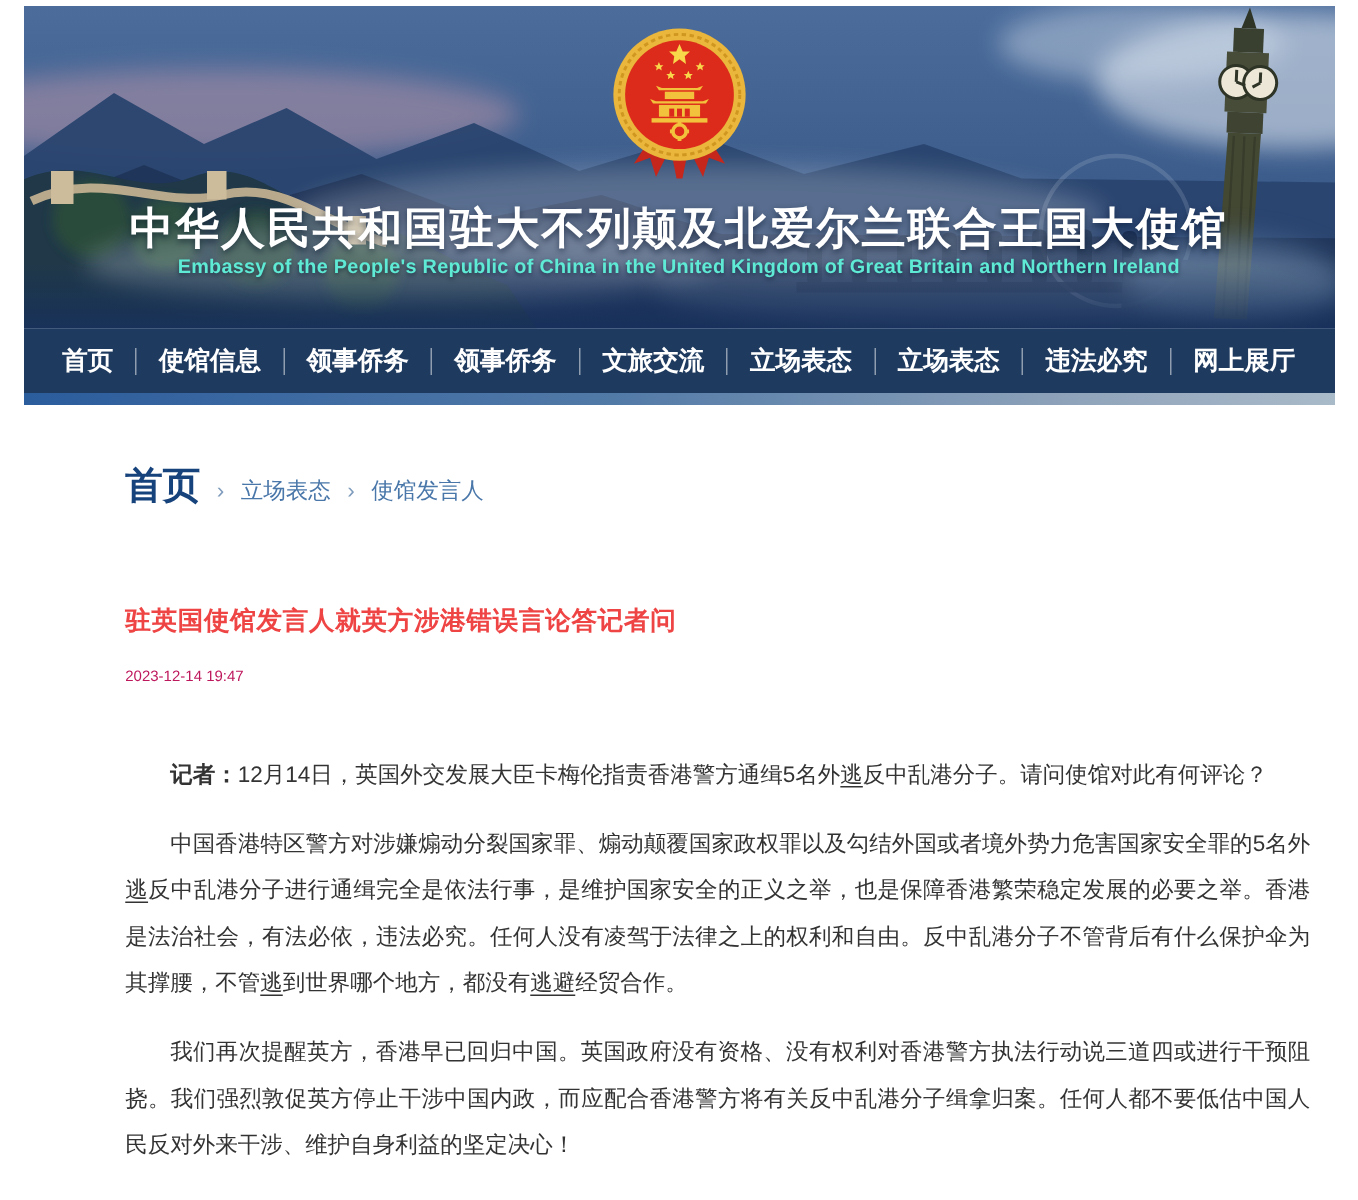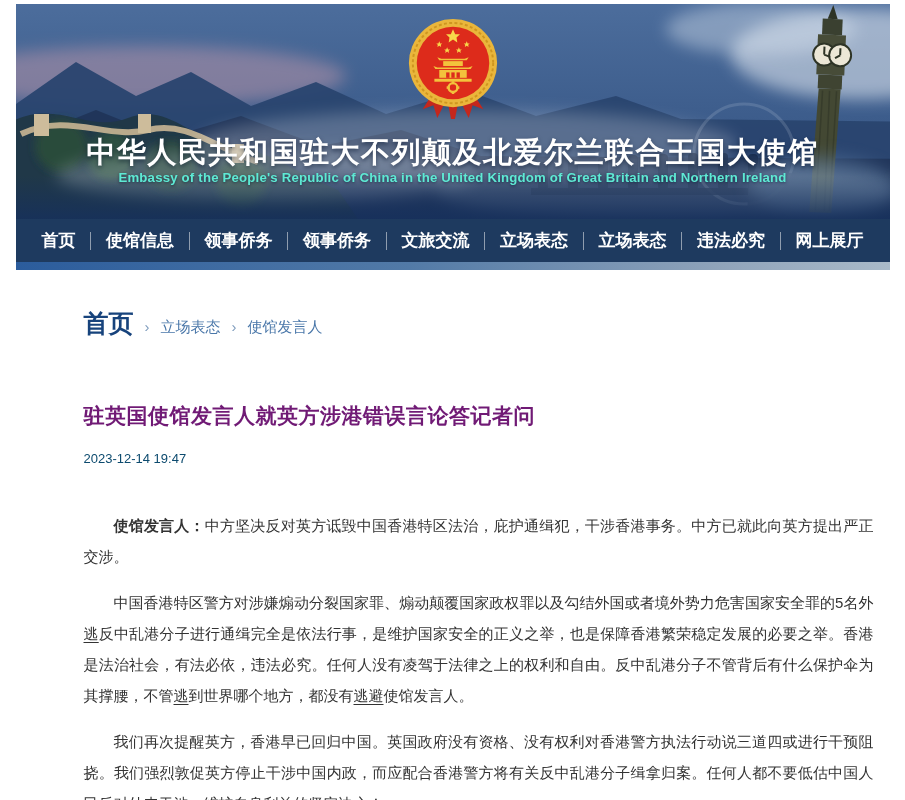--- a/index.html
+++ b/index.html
@@ -25,22 +25,22 @@
   .nav-sep { width:1px; height:18px; background:rgba(255,255,255,.5); }
   .strip { height:8px; background:linear-gradient(to right,#2b5c9c 0%,#527aa7 45%,#8fa3ba 80%,#a9bac9 100%); }
 
   
   .content { padding:37px 16px 20px 68px; }
   .breadcrumb { display:flex; align-items:baseline; gap:11px; }
   .crumb-home { color:#17437c; font-size:25px; font-weight:bold; text-decoration:none; cursor:pointer; }
   .crumb-sep { color:#7f9cbd; font-size:15px; }
   .crumb-link { color:#4a77a9; font-size:15px; text-decoration:none; cursor:pointer; }
 
-  .article-title { margin-top:62px; color:#701a75; font-size:21px; font-weight:700; letter-spacing:.5px; }
-  .article-date  { margin-top:21px; color:#0c4a6e; font-size:13px; }
+  .article-title { margin-top:62px; color:#ef4444; font-size:17px; font-weight:700; letter-spacing:.5px; }
+  .article-date  { margin-top:21px; color:#be185d; font-size:10px; }
   .article-body  { margin-top:44px; }
   .article-body p { margin:0 0 15px; color:#333; font-size:15px; line-height:2.07;
       text-indent:2em; text-align:justify; }
   .article-body span.bold { font-weight:700; }
   .article-body span.underline { text-decoration:underline; text-underline-offset:3px; }
 </style>
 </head>
 <body>
 
 <div class="page">
@@ -189,18 +189,18 @@
       <span class="crumb-sep">›</span>
       <a class="crumb-link">立场表态</a>
       <span class="crumb-sep">›</span>
       <a class="crumb-link">使馆发言人</a>
     </div>
 
     <h1 class="article-title">驻英国使馆发言人就英方涉港错误言论答记者问</h1>
     <div class="article-date">2023-12-14 19:47</div>
 
     <div class="article-body">
-        <p><span class="bold">使馆发言人：</span><span>中方坚决反对英方诋毁中国香港特区法治，庇护通缉犯，干涉香港事务。中方已就此向英方提出严正交涉。</span></p>
-        <p><span>中国香港特区警方对涉嫌煽动分裂国家罪、煽动颠覆国家政权罪以及勾结外国或者境外势力危害国家安全罪的5名外</span><span class="underline">逃</span><span>反中乱港分子进行通缉完全是依法行事，是维护国家安全的正义之举，也是保障香港繁荣稳定发展的必要之举。香港是法治社会，有法必依，违法必究。任何人没有凌驾于法律之上的权利和自由。反中乱港分子不管背后有什么保护伞为其撑腰，不管</span><span class="underline">逃</span><span>到世界哪个地方，都没有</span><span class="underline">逃避</span><span>使馆发言人。</span></p>
+        <p><span class="bold">记者：</span><span>12月14日，英国外交发展大臣卡梅伦指责香港警方通缉5名外</span><span class="underline">逃</span><span>反中乱港分子。请问使馆对此有何评论？</span></p>
+        <p><span>中国香港特区警方对涉嫌煽动分裂国家罪、煽动颠覆国家政权罪以及勾结外国或者境外势力危害国家安全罪的5名外</span><span class="underline">逃</span><span>反中乱港分子进行通缉完全是依法行事，是维护国家安全的正义之举，也是保障香港繁荣稳定发展的必要之举。香港是法治社会，有法必依，违法必究。任何人没有凌驾于法律之上的权利和自由。反中乱港分子不管背后有什么保护伞为其撑腰，不管</span><span class="underline">逃</span><span>到世界哪个地方，都没有</span><span class="underline">逃避</span><span>经贸合作。</span></p>
         <p><span>我们再次提醒英方，香港早已回归中国。英国政府没有资格、没有权利对香港警方执法行动说三道四或进行干预阻挠。我们强烈敦促英方停止干涉中国内政，而应配合香港警方将有关反中乱港分子缉拿归案。任何人都不要低估中国人民反对外来干涉、维护自身利益的坚定决心！</span></p>
       </div>
   </main>
 </div>
 
 </body></html>

